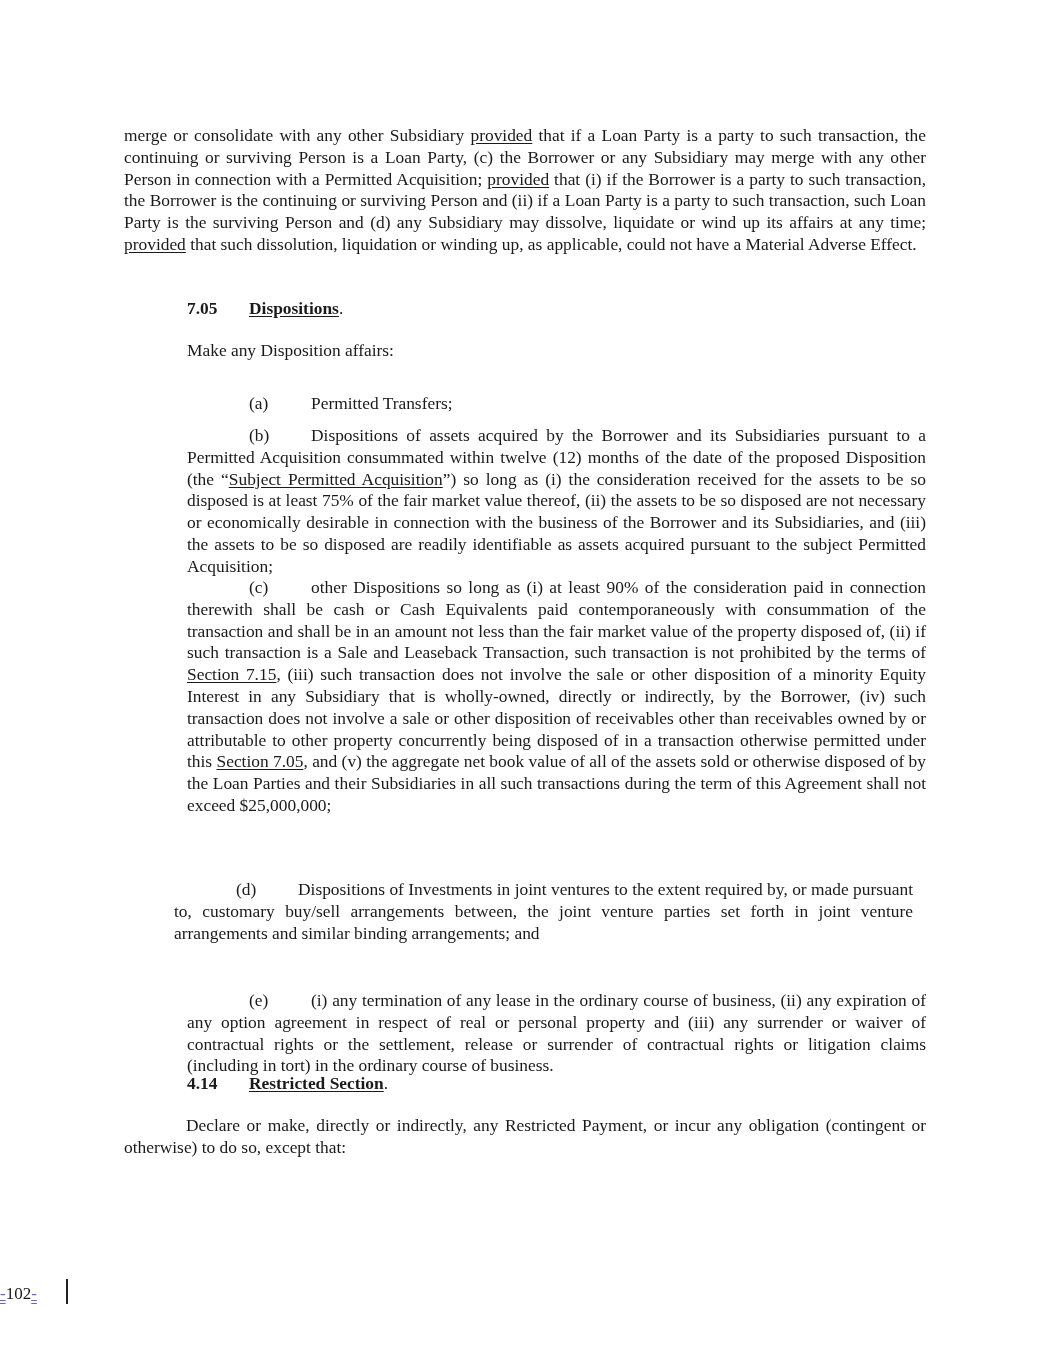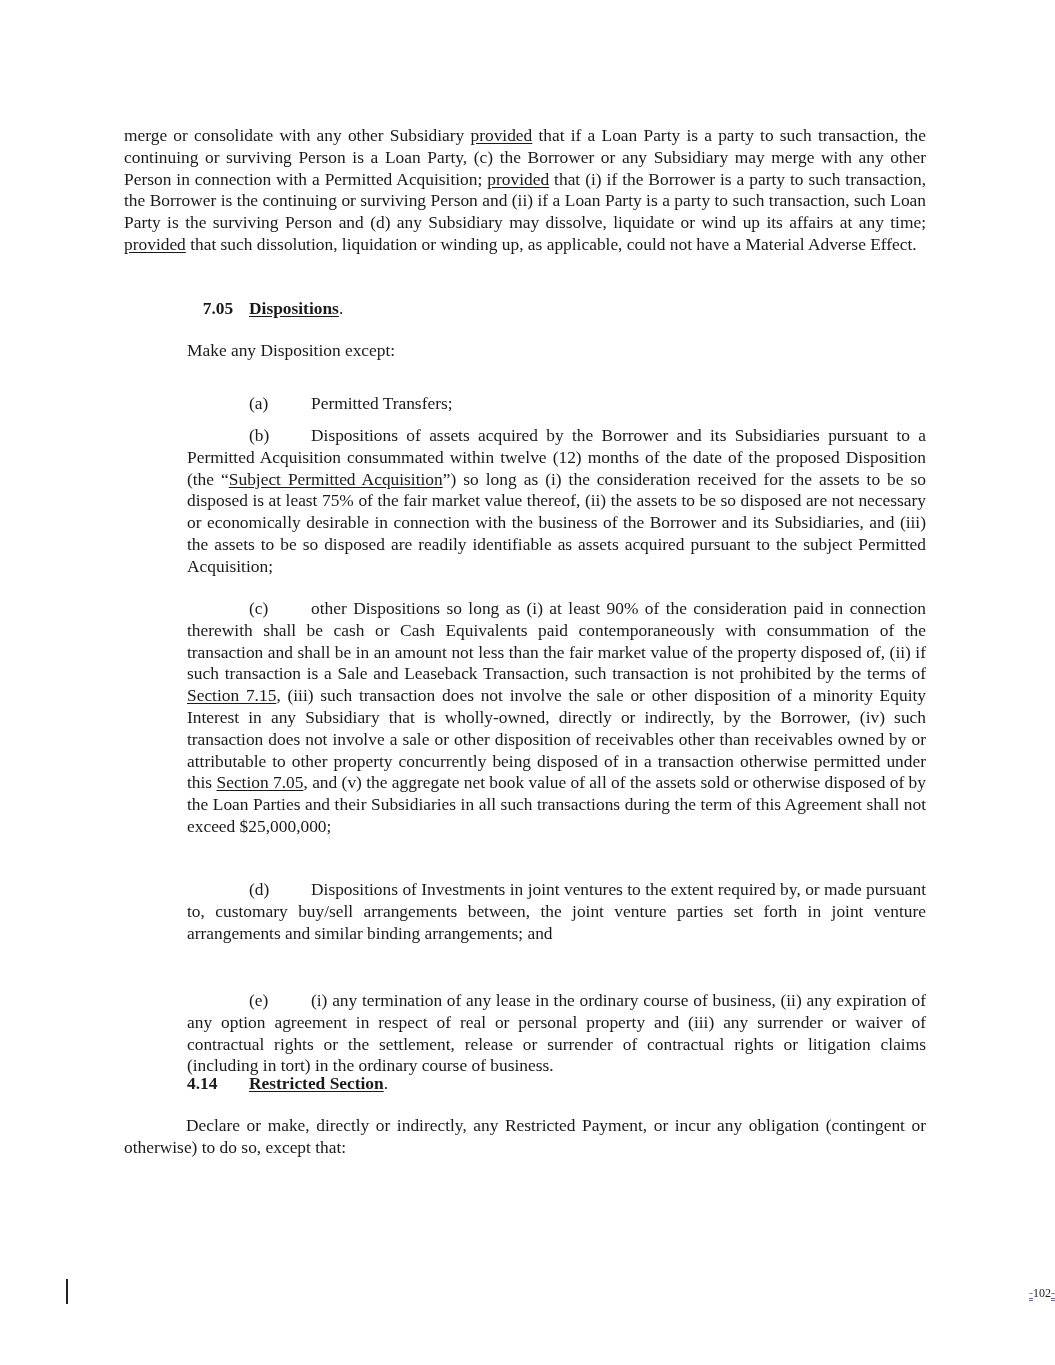--- a/index.html
+++ b/index.html
@@ -9,54 +9,54 @@
     font-family: "Liberation Serif", serif; font-size: 17.4px; line-height: 21.8px;
     color: #1a1a1a;
   }
   .p { position: absolute; text-align: justify; margin: 0; }
   .p.last-left { text-align-last: left; }
   .u { text-decoration: underline; text-underline-offset: 2px; }
   .heading { position: absolute; margin: 0; white-space: nowrap; }
   .heading .num { display: inline-block; width: 62px; font-weight: bold; }
   .heading .title { font-weight: bold; text-decoration: underline; text-underline-offset: 2px; }
   .ind-label { display: inline-block; width: 62px; }
-  .footer { position: absolute; left: 0; width: 1055px; top: 1283px; text-align: right; font-size: 12px; }
+  .footer { position: absolute; left: 0; width: 1055px; top: 1283px; text-align: left; font-size: 17px; }
   .footer .dash { color: #6a6aa8; text-decoration: underline double; }
   .revbar { position: absolute; left: 66px; top: 1279px; width: 2px; height: 25px; background: #222; }
 </style>
 </head>
 <body>
 
 <div class="page">
 
   <p class="p last-left" style="left:124px; top:125px; width:802px;">
     <span>merge or consolidate with any other Subsidiary </span><span class="u">provided</span><span> that if a Loan Party is a party to such transaction, the continuing or surviving Person is a Loan Party, (c) the Borrower or any Subsidiary may merge with any other Person in connection with a Permitted Acquisition; </span><span class="u">provided</span><span> that (i) if the Borrower is a party to such transaction, the Borrower is the continuing or surviving Person and (ii) if a Loan Party is a party to such transaction, such Loan Party is the surviving Person and (d) any Subsidiary may dissolve, liquidate or wind up its affairs at any time; </span><span class="u">provided</span><span> that such dissolution, liquidation or winding up, as applicable, could not have a Material Adverse Effect.</span>
   </p>
 
-  <p class="heading" style="left:187px; top:298px;text-align:center;">
+  <p class="heading" style="left:187px; top:298px;">
     <span class="num">7.05</span><span class="title">Dispositions</span><span>.</span>
   </p>
 
   <p class="heading" style="left:187px; top:340px;">
-    <span>Make any Disposition except:</span>
+    <span>Make any Disposition affairs:</span>
   </p>
 
   <p class="heading" style="left:249px; top:382px;margin-top:11px;">
     <span class="ind-label">(a)</span><span>Permitted Transfers;</span>
   </p>
 
   <p class="p last-left" style="left:187px; top:425px; width:739px;font-family:Liberation Serif, serif;">
     <span style="display:inline-block; width:62px;"></span><span class="ind-label">(b)</span><span>Dispositions of assets acquired by the Borrower and its Subsidiaries pursuant to a Permitted Acquisition consummated within twelve (12) months of the date of the proposed Disposition (the “</span><span class="u">Subject Permitted Acquisition</span><span>”) so long as (i) the consideration received for the assets to be so disposed is at least 75% of the fair market value thereof, (ii) the assets to be so disposed are not necessary or economically desirable in connection with the business of the Borrower and its Subsidiaries, and (iii) the assets to be so disposed are readily identifiable as assets acquired pursuant to the subject Permitted Acquisition;</span>
   </p>
 
-  <p class="p last-left" style="left:187px; top:598px; width:739px;">
+  <p class="p last-left" style="left:187px; top:577px; width:739px;">
     <span style="display:inline-block; width:62px;"></span><span class="ind-label">(c)</span><span>other Dispositions so long as (i) at least 90% of the consideration paid in connection therewith shall be cash or Cash Equivalents paid contemporaneously with consummation of the transaction and shall be in an amount not less than the fair market value of the property disposed of, (ii) if such transaction is a Sale and Leaseback Transaction, such transaction is not prohibited by the terms of </span><span class="u">Section 7.15</span><span>, (iii) such transaction does not involve the sale or other disposition of a minority Equity Interest in any Subsidiary that is wholly-owned, directly or indirectly, by the Borrower, (iv) such transaction does not involve a sale or other disposition of receivables other than receivables owned by or attributable to other property concurrently being disposed of in a transaction otherwise permitted under this </span><span class="u">Section 7.05</span><span>, and (v) the aggregate net book value of all of the assets sold or otherwise disposed of by the Loan Parties and their Subsidiaries in all such transactions during the term of this Agreement shall not exceed $25,000,000;</span>
   </p>
 
-  <p class="p last-left" style="left:187px; top:879px; width:739px;">
+  <p class="p last-left" style="left:174px; top:879px; width:739px;">
     <span style="display:inline-block; width:62px;"></span><span class="ind-label">(d)</span><span>Dispositions of Investments in joint ventures to the extent required by, or made pursuant to, customary buy/sell arrangements between, the joint venture parties set forth in joint venture arrangements and similar binding arrangements; and</span>
   </p>
 
   <p class="p last-left" style="left:187px; top:990px; width:739px;">
     <span style="display:inline-block; width:62px;"></span><span class="ind-label">(e)</span><span>(i) any termination of any lease in the ordinary course of business, (ii) any expiration of any option agreement in respect of real or personal property and (iii) any surrender or waiver of contractual rights or the settlement, release or surrender of contractual rights or litigation claims (including in tort) in the ordinary course of business.</span>
   </p>
 
   <p class="heading" style="left:187px; top:1073px;">
     <span class="num">4.14</span><span class="title">Restricted Section</span><span>.</span>
   </p>

